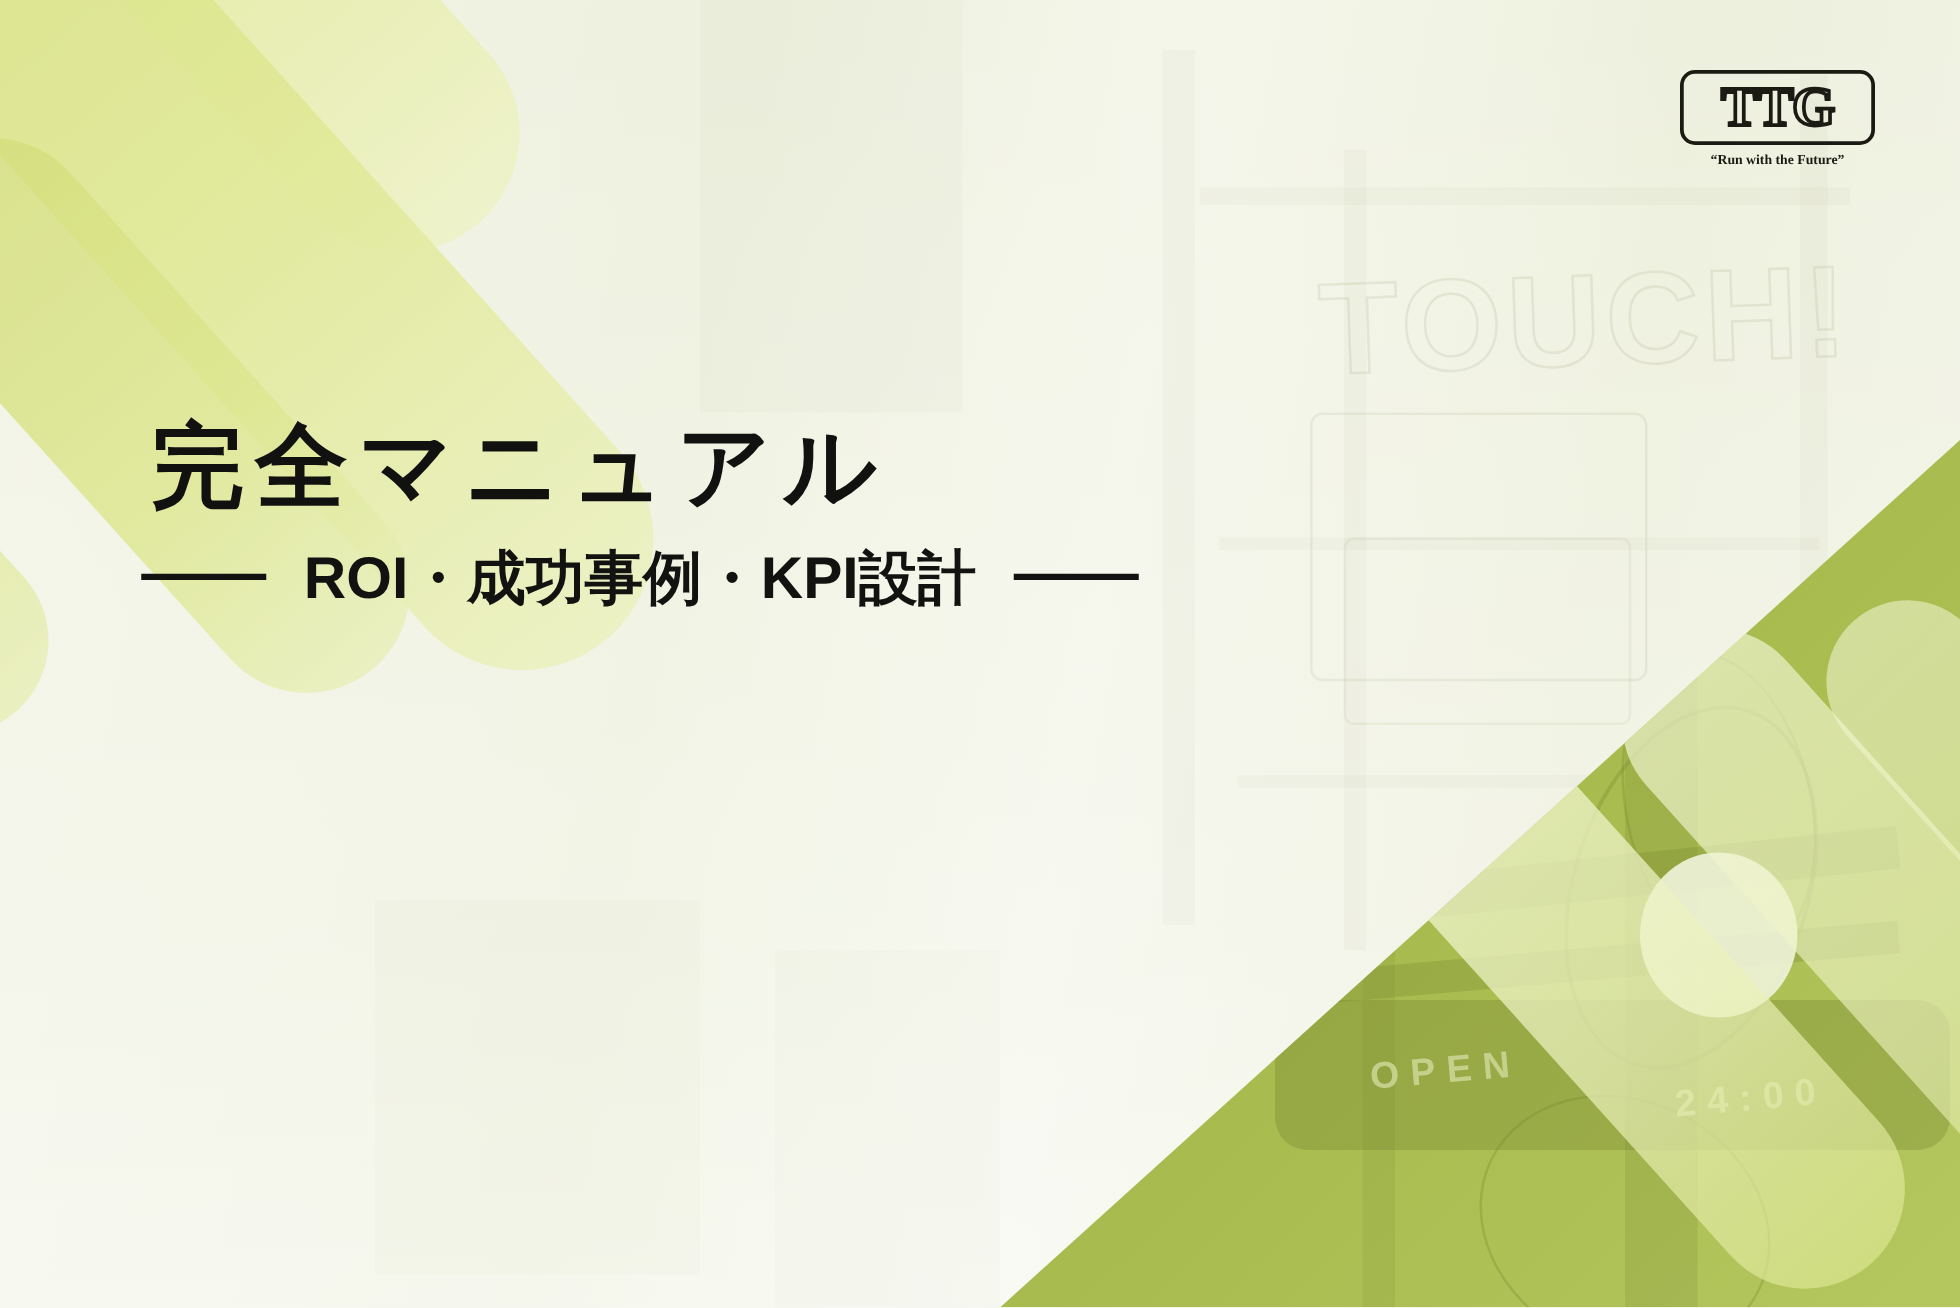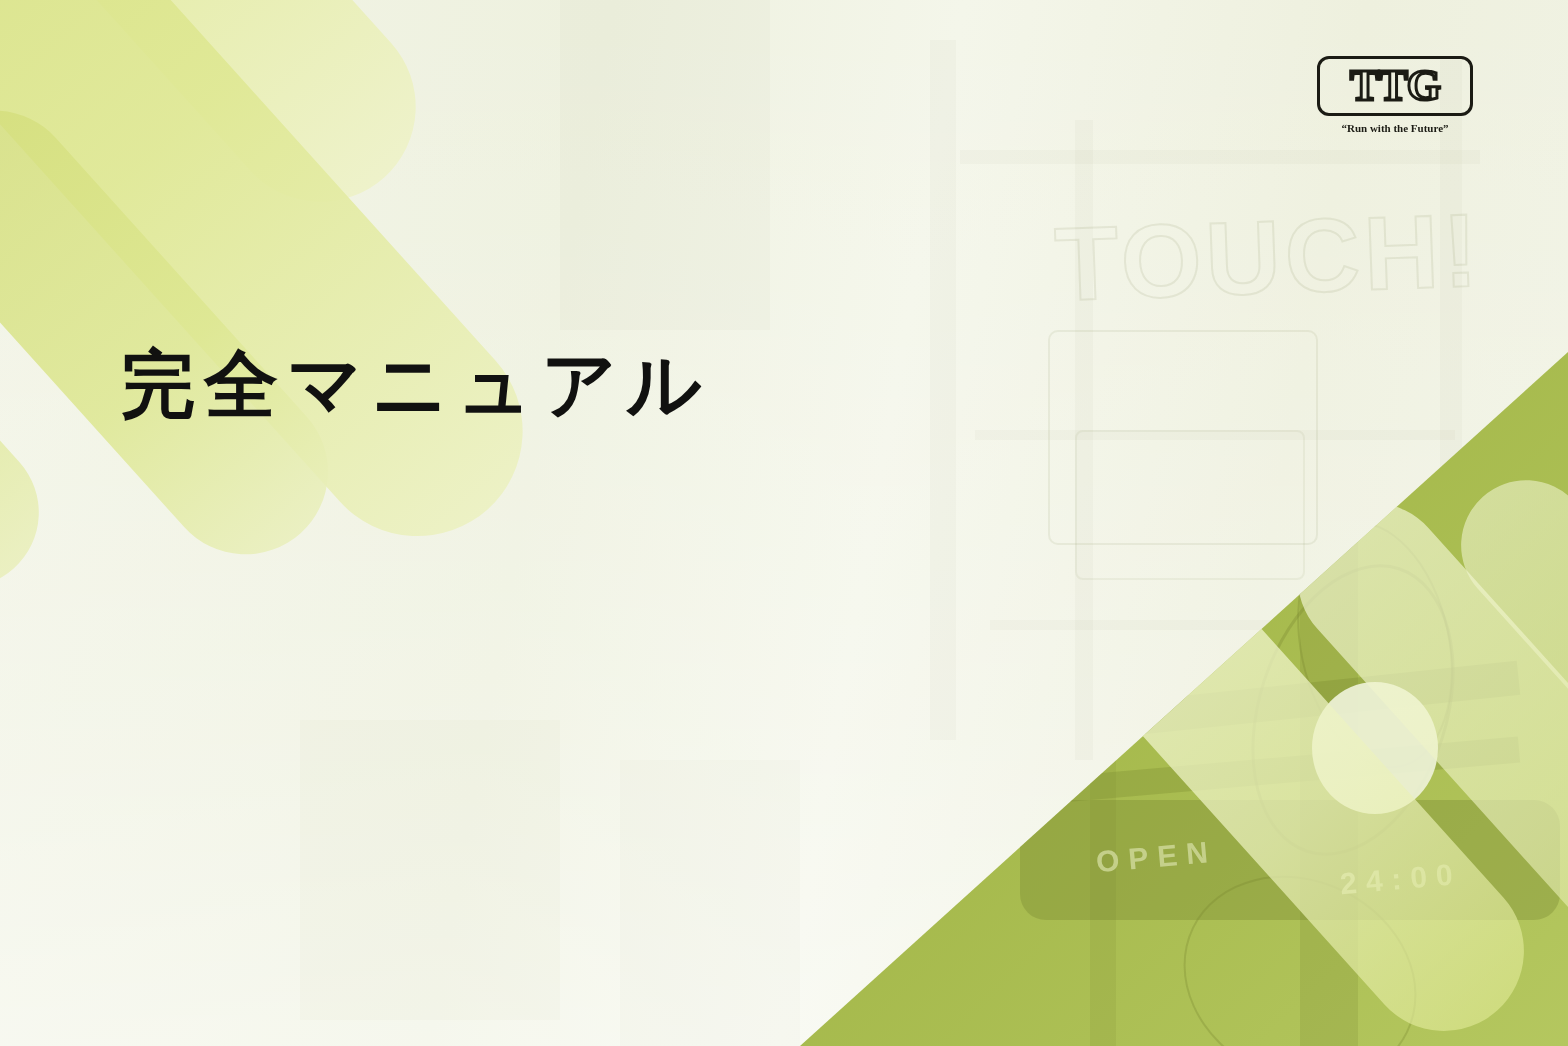--- a/index.html
+++ b/index.html
@@ -186,21 +186,21 @@
   .bl-c {
     left: 1390px; top: 640px;
     width: 560px; height: 130px;
     transform: rotate(48deg);
     opacity: 0.7;
   }
 
   
   .logo {
     position: absolute;
-    left: 1311px;
+    left: 1338px;
     top: 52px;
     width: 168px;
     height: 104px;
   }
   .logo-mark {
     position: absolute;
     left: 6px; top: 4px;
     width: 156px; height: 60px;
     border: 3px solid #1b1b14;
     border-radius: 12px;
@@ -237,21 +237,21 @@
     top: 336px;
     width: 880px;
   }
   .eyebrow {
     font-size: 74px;
     font-weight: 700;
     line-height: 1.0;
     letter-spacing: 9px;
     color: #111110;
     white-space: nowrap;
-    margin: 12px 0 0 8px;
+    margin: 0 0 0 8px;
   }
   .title-band {
     margin-top: 30px;
     width: 859px;
     height: 138px;
     background: #050505;
     display: flex;
     align-items: center;
     justify-content: center;
   }
@@ -340,16 +340,21 @@
       <span class="logo-letters">TTG</span>
     </div>
     <div class="logo-tagline">“Run with the Future”</div>
   </div>
 
   <div class="text-block">
 
     <div class="eyebrow">完全マニュアル</div>
 
 
+    <div class="subtitle-row">
+      <span class="rule"></span>
+      <span class="subtitle-text">ROI・成功事例・KPI設計</span>
+      <span class="rule"></span>
+    </div>
 
   </div>
 
 </div>
 
 </body></html>

